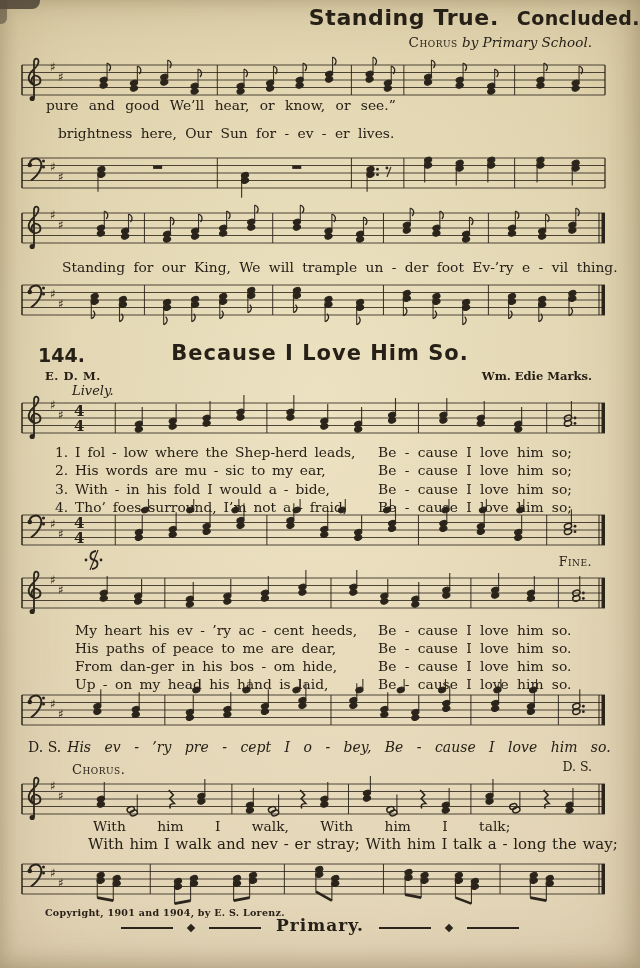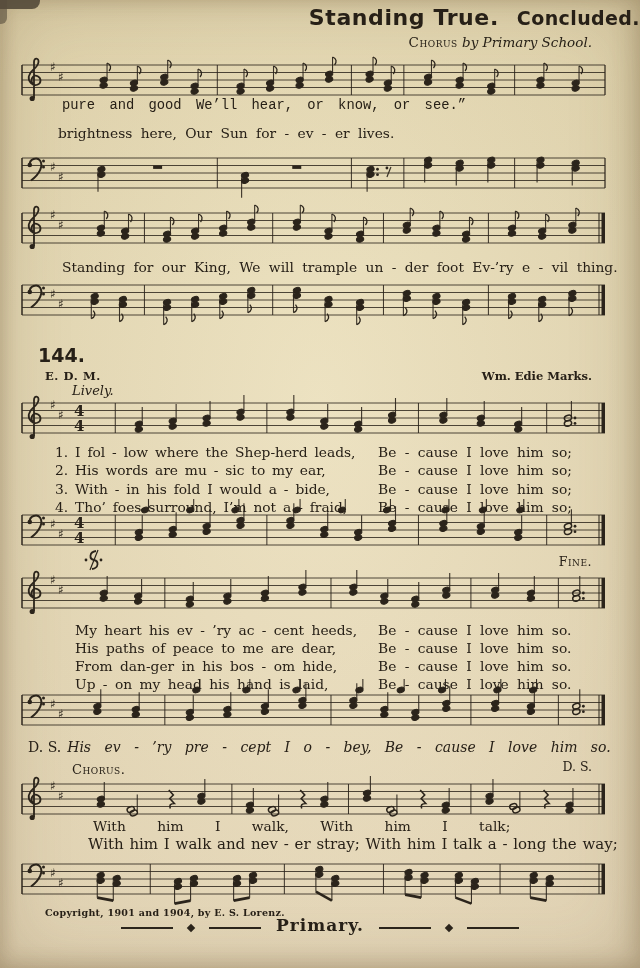--- a/index.html
+++ b/index.html
@@ -14,21 +14,21 @@
   }
   .t{position:absolute; white-space:nowrap; line-height:1; color:#272017;}
   .sans{font-family:"DejaVu Sans","Liberation Sans",sans-serif; font-weight:700;}
   .title-row{top:7px; left:0; right:0; text-align:right;}
   .title-main{font-size:22px; letter-spacing:.6px;}
   .title-sub{font-size:19px; margin-left:18px; letter-spacing:.4px;}
   .chorus-by{top:36px; right:48px; font-size:13.5px;}
   .sc{font-variant:small-caps; letter-spacing:.5px;}
   .it{font-style:italic;}
   .lyr{font-size:13.8px;}
-  .lyr-a1{left:62px; top:99px;  word-spacing:6px;font-family:Liberation Mono, monospace;}
+  .lyr-a1{left:46px; top:99px;  word-spacing:6px;}
   .lyr-a2{left:58px; top:113px; word-spacing:1px;}
   .lyr-a3{left:58px; top:127px; word-spacing:4px;}
   .lyr-b {left:62px; top:261px; word-spacing:4px;}
   .num144{left:38px; top:346px; font-size:19px;}
   .title2{left:0; right:0; top:343px; text-align:center; font-size:21px; letter-spacing:1px;}
   .edm{left:45px; top:371px; font-size:11.5px; font-weight:700; letter-spacing:.6px;}
   .marks{right:48px; top:371px; font-size:11.5px; font-weight:700;}
   .lively{left:72px; top:384px; font-size:13px;}
   .verse{left:55px; right:20px; font-size:13.8px; word-spacing:2.5px;}
   .verse .rt{position:absolute; left:323px; word-spacing:4px;}
@@ -777,20 +777,21 @@
   <div class="t chorus-by">
     <span class="sc">Chorus</span>
     <span class="it">by Primary School.</span>
   </div>
 
   <div class="t lyr lyr-a1">pure and good We’ll hear, or know, or see.”</div>
   <div class="t lyr lyr-a3">brightness here, Our Sun for - ev - er lives.</div>
   <div class="t lyr lyr-b">Standing for our King, We will trample un - der foot Ev-’ry e - vil thing.</div>
 
   <div class="t sans num144">144.</div>
+  <div class="t sans title2">Because I Love Him So.</div>
   <div class="t edm">E. D. M.</div>
   <div class="t marks">Wm. Edie Marks.</div>
   <div class="t it lively">Lively.</div>
 
   <div class="t verse v1"><span>1. I fol - low where the Shep-herd leads,</span><span class="rt">Be - cause I love him so;</span></div>
   <div class="t verse v2"><span>2. His words are mu - sic to my ear,</span><span class="rt">Be - cause I love him so;</span></div>
   <div class="t verse v3"><span>3. With - in his fold I would a - bide,</span><span class="rt">Be - cause I love him so;</span></div>
   <div class="t verse v4"><span>4. Tho’ foes surround, I’m not a - fraid,</span><span class="rt">Be - cause I love him so;</span></div>
 
   <div class="t sc fine">Fine.</div>

